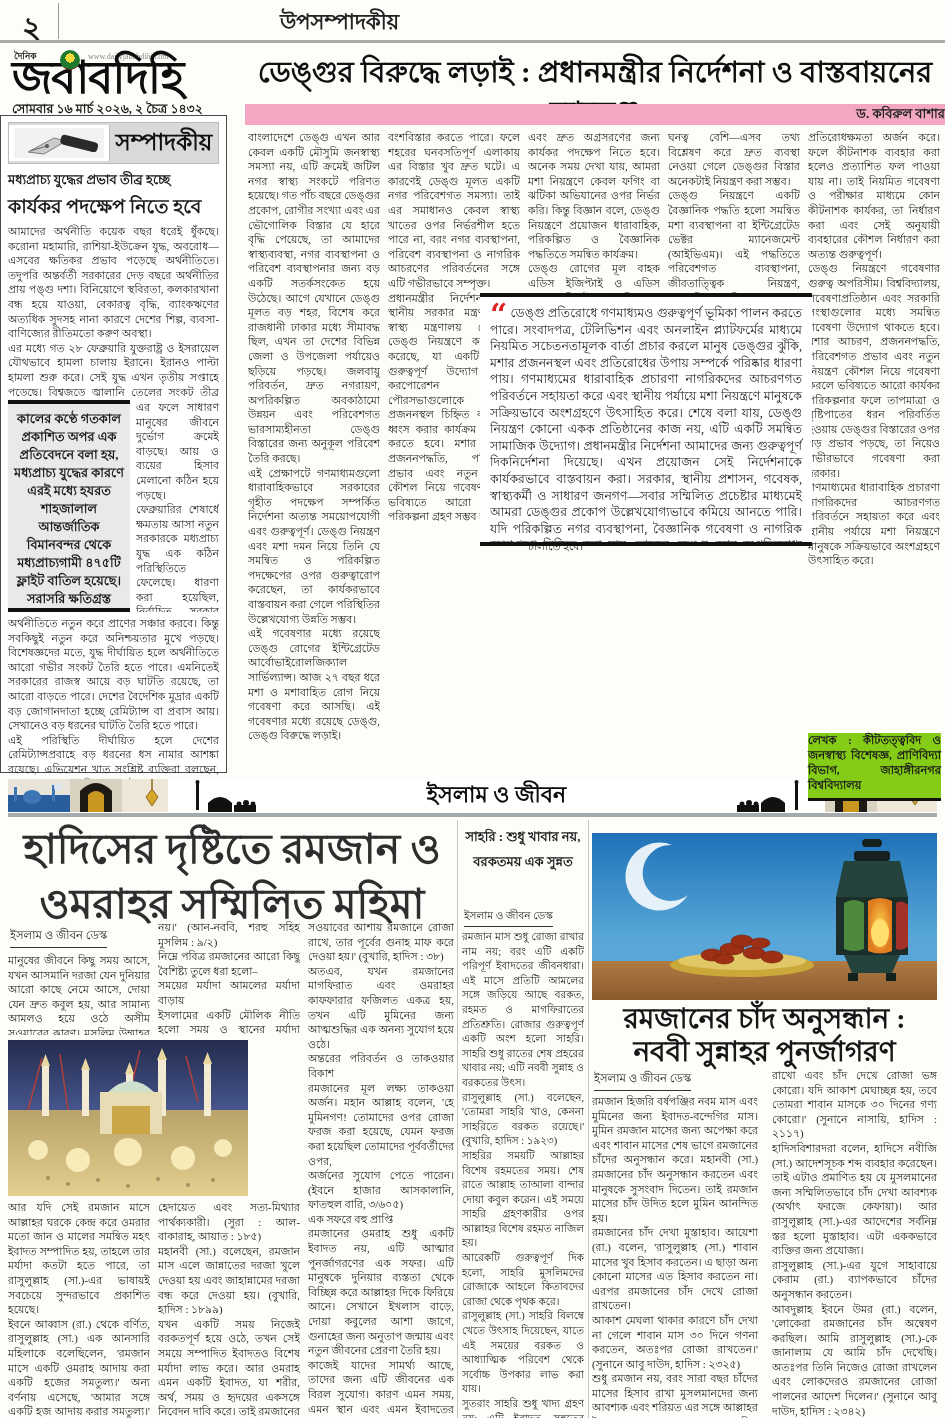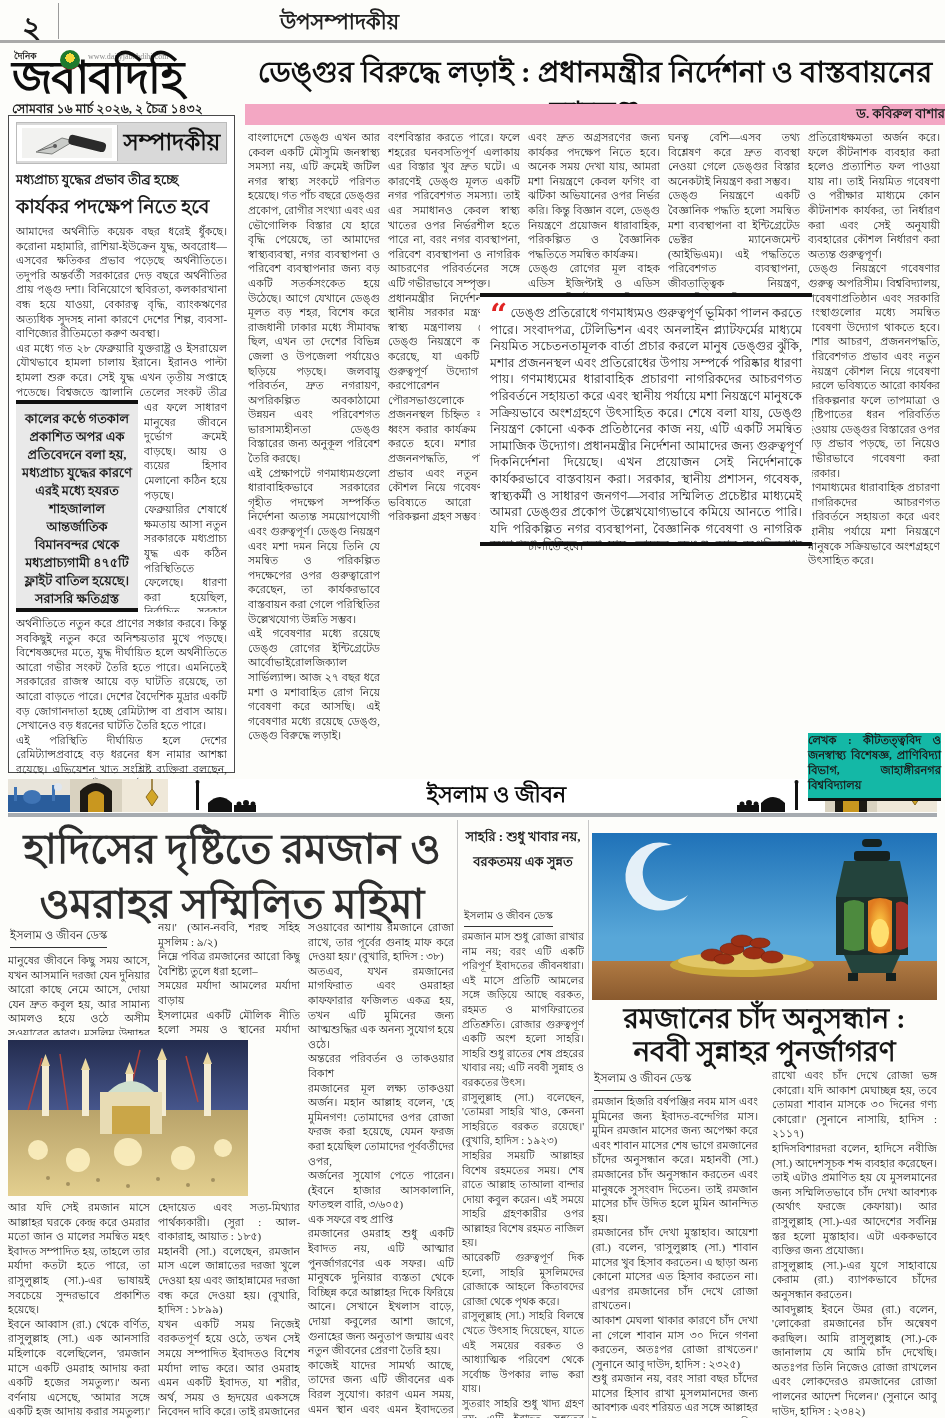--- a/index.html
+++ b/index.html
@@ -25,21 +25,21 @@
   .ed-label{flex:1;text-align:center;font-size:23px;font-weight:800;color:#111;}
   .ed-kicker{font-size:13px;font-weight:bold;margin-top:6px;}
   .ed-headline{font-size:19px;font-weight:900;line-height:27px;margin:2px 0 4px 0;}
   .ed-mid{display:flex;gap:6px;}
   .hl-box{width:122px;border-top:4px solid #111;border-bottom:4px solid #111;background:#e9e9e9;
           font-size:12.8px;line-height:18px;font-weight:bold;text-align:center;padding:6px 4px;box-sizing:border-box;overflow:hidden;}
   
   .pull-quote{background:#fff;border-top:4px solid #111;border-bottom:4px solid #111;padding:8px 10px;box-sizing:border-box;
               font-size:12.4px;line-height:16.6px;text-align:justify;overflow:hidden;z-index:5;}
   .qmark{font-family:"DejaVu Serif",serif;font-size:30px;font-weight:bold;line-height:10px;vertical-align:-8px;}
-  .credit{font-size:11.4px;font-weight:bold;line-height:15px;background:#14b8a6;z-index:6;text-align:justify;}
+  .credit{font-size:11.4px;font-weight:bold;line-height:15px;background:#84cc16;z-index:6;text-align:justify;}
   .credit-rule{border-bottom:3px solid #111;margin-top:5px;}
   
   .banner{display:flex;align-items:stretch;background:linear-gradient(#efe8d9,#e6ddc9);overflow:hidden;}
   .banner-title{font-size:22px;font-weight:900;color:#0c0c0c;background:#fff;display:flex;align-items:center;justify-content:center;padding:0 14px;}
   
   .vline{width:1px;background:#c7c7c7;}
   .big-headline{font-weight:800;text-align:center;color:#2e2e2e;}
   .desk-byline{font-size:11.5px;font-weight:normal;border-bottom:1.5px solid #333;display:inline-block;padding-bottom:1px;}
   .mid-headline{font-size:13px;font-weight:800;text-align:center;line-height:25px;color:#1d1d1d;}
   .moon-headline{font-size:28px;font-weight:800;text-align:center;line-height:33px;color:#161616;}
@@ -60,21 +60,21 @@
        background:radial-gradient(circle at 50% 40%, #f5d93c 0 30%, #1e7a2e 30% 70%, #7a1f1f 70% 100%);"></div>
   <div class="abs website" style="left:88px;top:52px;">www.dailyjababdihi.com</div>
   <div class="abs logo-title" style="left:12px;top:56px;width:230px;">জবাবদিহি</div>
   <div class="abs dateline" style="left:12px;top:100px;">সোমবার ১৬ মার্চ ২০২৬, ২ চৈত্র ১৪৩২</div>
 
   <div class="abs lead-headline" style="left:245px;top:52px;width:700px;height:48px;">ডেঙ্গুর বিরুদ্ধে লড়াই : প্রধানমন্ত্রীর নির্দেশনা ও বাস্তবায়নের চ্যালেঞ্জ</div>
   <div class="abs byline-bar" style="left:245px;top:104px;width:700px;height:21px;background:#f3a7c3;">
     <span>ড. কবিরুল বাশার</span>
   </div>
 
-  <div class="abs ed-box" style="left:8px;top:115px;width:227px;height:658px;">
+  <div class="abs ed-box" style="left:0;top:115px;width:227px;height:658px;">
     <div class="ed-head">
       <div class="ed-pen">
         <svg width="90" height="30" viewBox="0 0 90 30">
           <rect x="0" y="0" width="90" height="30" fill="#f2f2f0"></rect>
           <polygon points="14,24 40,10 52,13 30,26" fill="#caccc9" stroke="#7c7e7b" stroke-width="1"></polygon>
           <circle cx="33" cy="18" r="2" fill="#555"></circle>
           <line x1="33" y1="18" x2="16" y2="23" stroke="#666" stroke-width="1"></line>
           <rect x="48" y="6" width="38" height="10" rx="4" transform="rotate(14 48 6)" fill="#2a2a2a"></rect>
         </svg>
       </div>

